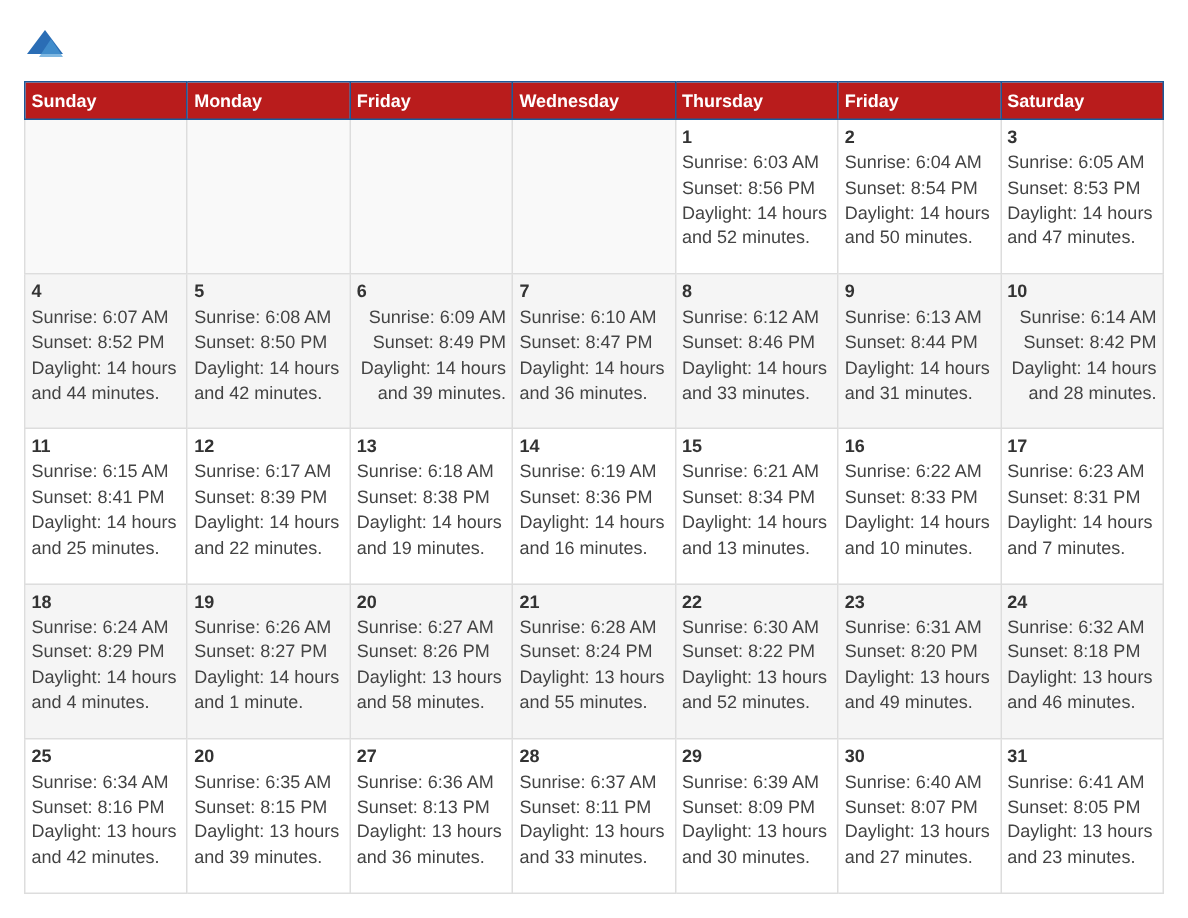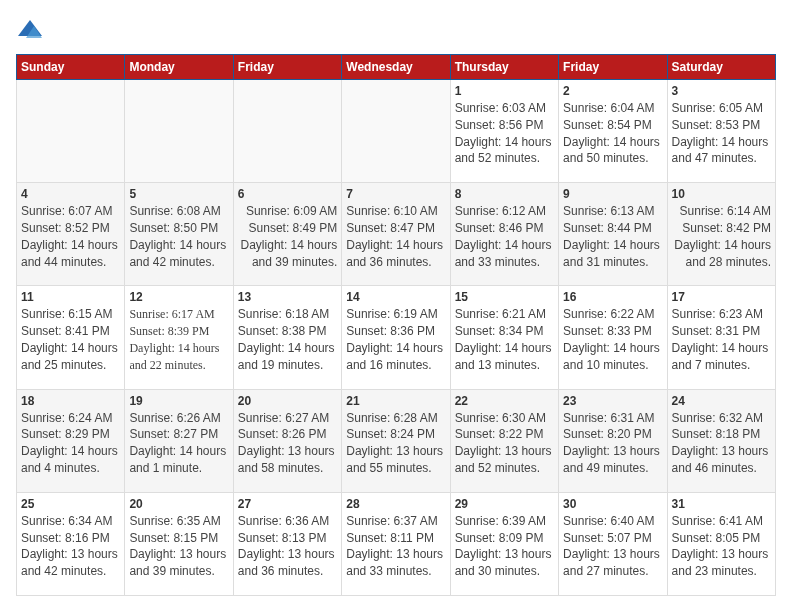--- a/index.html
+++ b/index.html
@@ -219,21 +219,21 @@
         <tr>
           <td>
             <span class="day-number">11</span>
             <div class="day-info" style="white-space: pre-line;">Sunrise: 6:15 AM
 Sunset: 8:41 PM
 Daylight: 14 hours
 and 25 minutes.</div>
           </td>
           <td>
             <span class="day-number">12</span>
-            <div class="day-info" style="white-space: pre-line; font-family: Liberation Serif, serif;">Sunrise: 6:17 AM
+            <div class="day-info" style="white-space: pre-line;">Sunrise: 6:17 AM
 Sunset: 8:39 PM
 Daylight: 14 hours
 and 22 minutes.</div>
           </td>
           <td>
             <span class="day-number">13</span>
             <div class="day-info" style="white-space: pre-line;">Sunrise: 6:18 AM
 Sunset: 8:38 PM
 Daylight: 14 hours
 and 19 minutes.</div>
@@ -350,21 +350,21 @@
           <td>
             <span class="day-number">29</span>
             <div class="day-info" style="white-space: pre-line;">Sunrise: 6:39 AM
 Sunset: 8:09 PM
 Daylight: 13 hours
 and 30 minutes.</div>
           </td>
           <td>
             <span class="day-number">30</span>
             <div class="day-info" style="white-space: pre-line;">Sunrise: 6:40 AM
-Sunset: 5:07 PM
+Sunset: 8:07 PM
 Daylight: 13 hours
 and 27 minutes.</div>
           </td>
           <td>
             <span class="day-number">31</span>
             <div class="day-info" style="white-space: pre-line;">Sunrise: 6:41 AM
 Sunset: 8:05 PM
 Daylight: 13 hours
 and 23 minutes.</div>
           </td>

